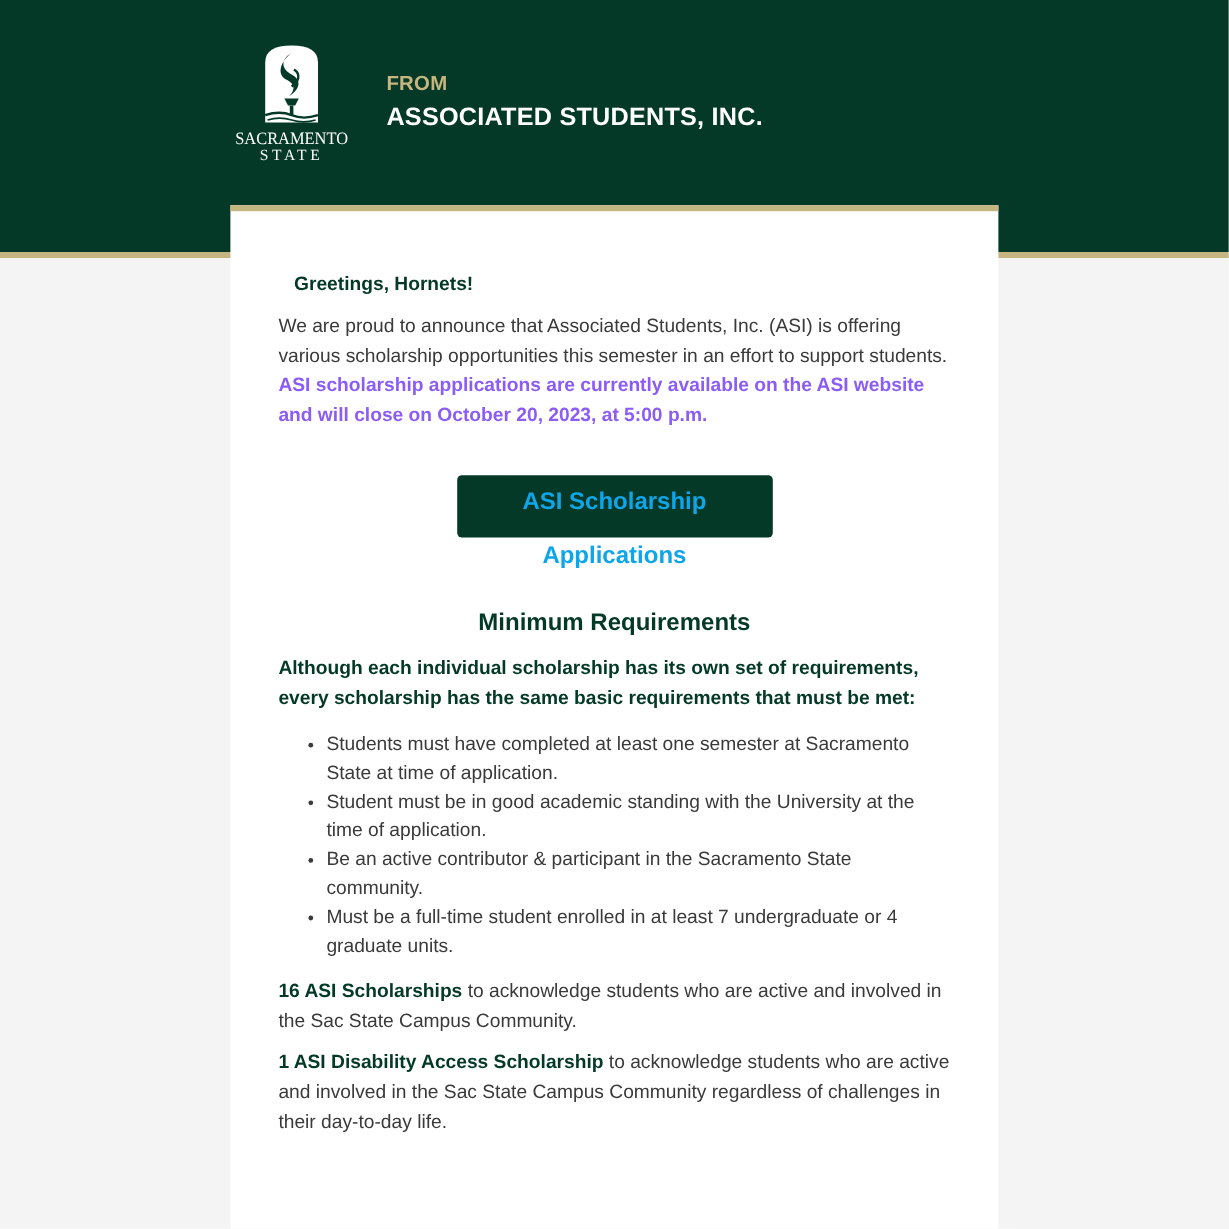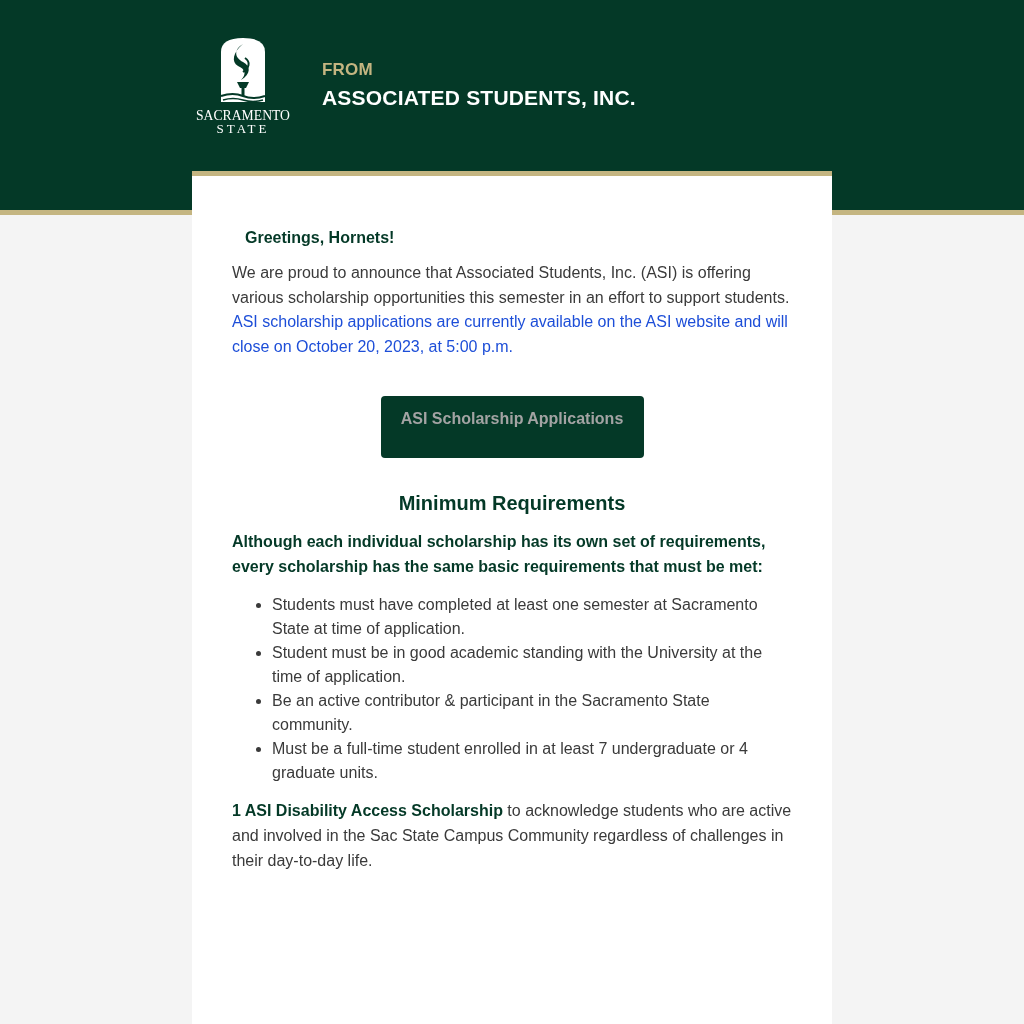--- a/index.html
+++ b/index.html
@@ -36,25 +36,25 @@
     box-sizing: border-box;
   }
   .content { padding: 0 40px; }
   .greeting {
     color: #043927; font-weight: bold; font-size: 16px; line-height: 20px;
     margin: 52px 0 0 13px;
   }
   .intro {
     color: #3a3a3a; font-size: 16px; line-height: 24.5px; margin: 13px 0 0 0;
   }
-  .intro .highlight { color: #1d4ed8; font-weight: normal; }
+  .intro .highlight { color: #8b5cf6; font-weight: bold; }
   .btn-wrap { text-align: center; margin-top: 37px; }
   .btn {
-    display: inline-block; background: #043927; color: #a3a3a3;
-    font-weight: bold; font-size: 16px; line-height: 45px; height: 62px;
+    display: inline-block; background: #043927; color: #0ea5e9;
+    font-weight: bold; font-size: 20px; line-height: 45px; height: 52px;
     padding: 0 20px; border-radius: 4px; cursor: pointer;
     width: 223px;
   }
   h2 {
     color: #043927; font-size: 20px; font-weight: bold; line-height: 26px;
     margin: 0;
   }
   .h-min { margin-top: 32px; text-align: center; }
   .lead {
     color: #043927; font-weight: bold; font-size: 16px; line-height: 25px;
@@ -108,15 +108,16 @@
 
     <h2 class="h-min">Minimum Requirements</h2>
     <p class="lead">Although each individual scholarship has its own set of requirements, every scholarship has the same basic requirements that must be met:</p>
     <ul class="reqs">
       <li>Students must have completed at least one semester at Sacramento State at time of application.</li>
       <li>Student must be in good academic standing with the University at the time of application.</li>
       <li>Be an active contributor &amp; participant in the Sacramento State community.</li>
       <li>Must be a full-time student enrolled in at least 7 undergraduate or 4 graduate units.</li>
     </ul>
 
+    <p class="sch"><span class="name">16 ASI Scholarships</span><span> to acknowledge students who are active and involved in the Sac State Campus Community.</span></p>
     <p class="sch"><span class="name">1 ASI Disability Access Scholarship</span><span> to acknowledge students who are active and involved in the Sac State Campus Community regardless of challenges in their day-to-day life.</span></p>
   </div>
 </div>
 
 </body></html>

